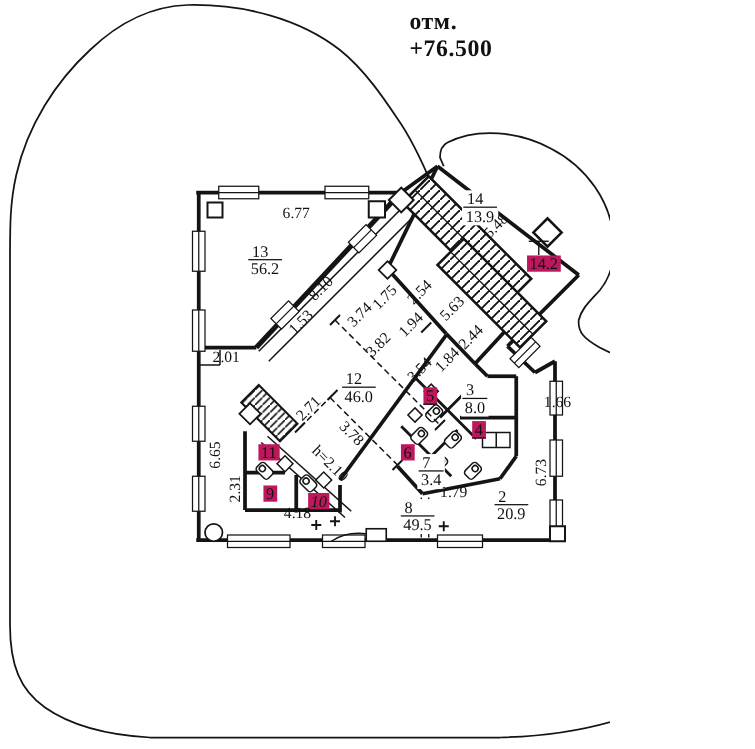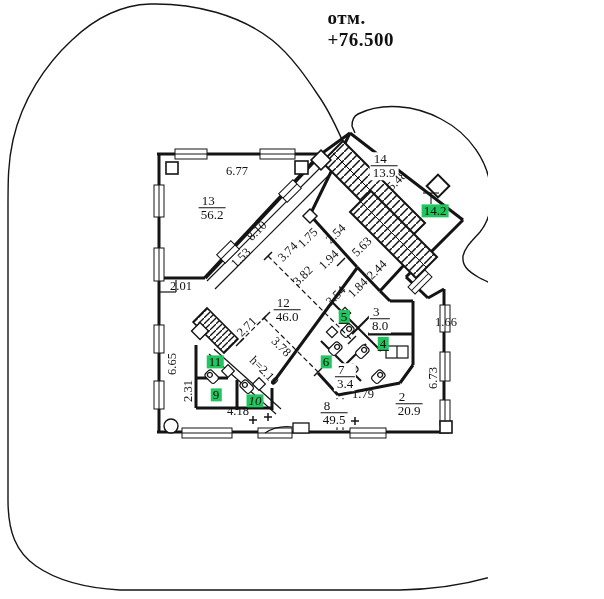--- a/index.html
+++ b/index.html
@@ -6,21 +6,21 @@
   #stage{position:relative;width:488px;height:599px;background:#fff;overflow:hidden;
          font-family:"Liberation Serif","DejaVu Serif",serif;color:#111;}
   #linework{position:absolute;left:0;top:0;}
   #labels-layer{position:absolute;left:0;top:0;width:604px;height:599px;pointer-events:none;}
   .lbl{position:absolute;white-space:nowrap;color:#111;line-height:1.02;
        transform:translate(-50%,-50%);}
   .lbl.dim{font-size:12.5px;}
   .lbl.room{font-size:13px;text-align:left;background:#fff;padding:0 1px;}
   .lbl.room .num{border-bottom:1.3px solid #111;padding:0 3px;}
   .lbl.room .den{padding:0 2px;}
-  .lbl.single{font-size:13px;background:#22c55e;padding:0 2px;}
+  .lbl.single{font-size:13px;background:#be185d;padding:0 2px;}
   .lbl.single.ul{border-bottom:1.3px solid #111;}
   #title{position:absolute;transform:translate(-50%,-50%);font-weight:bold;
          font-size:19px;letter-spacing:.5px;}
 </style>
 </head>
 <body>
 
 <div id="stage">
 
   <svg id="linework" width="604" height="599" viewBox="0 0 604 599">

